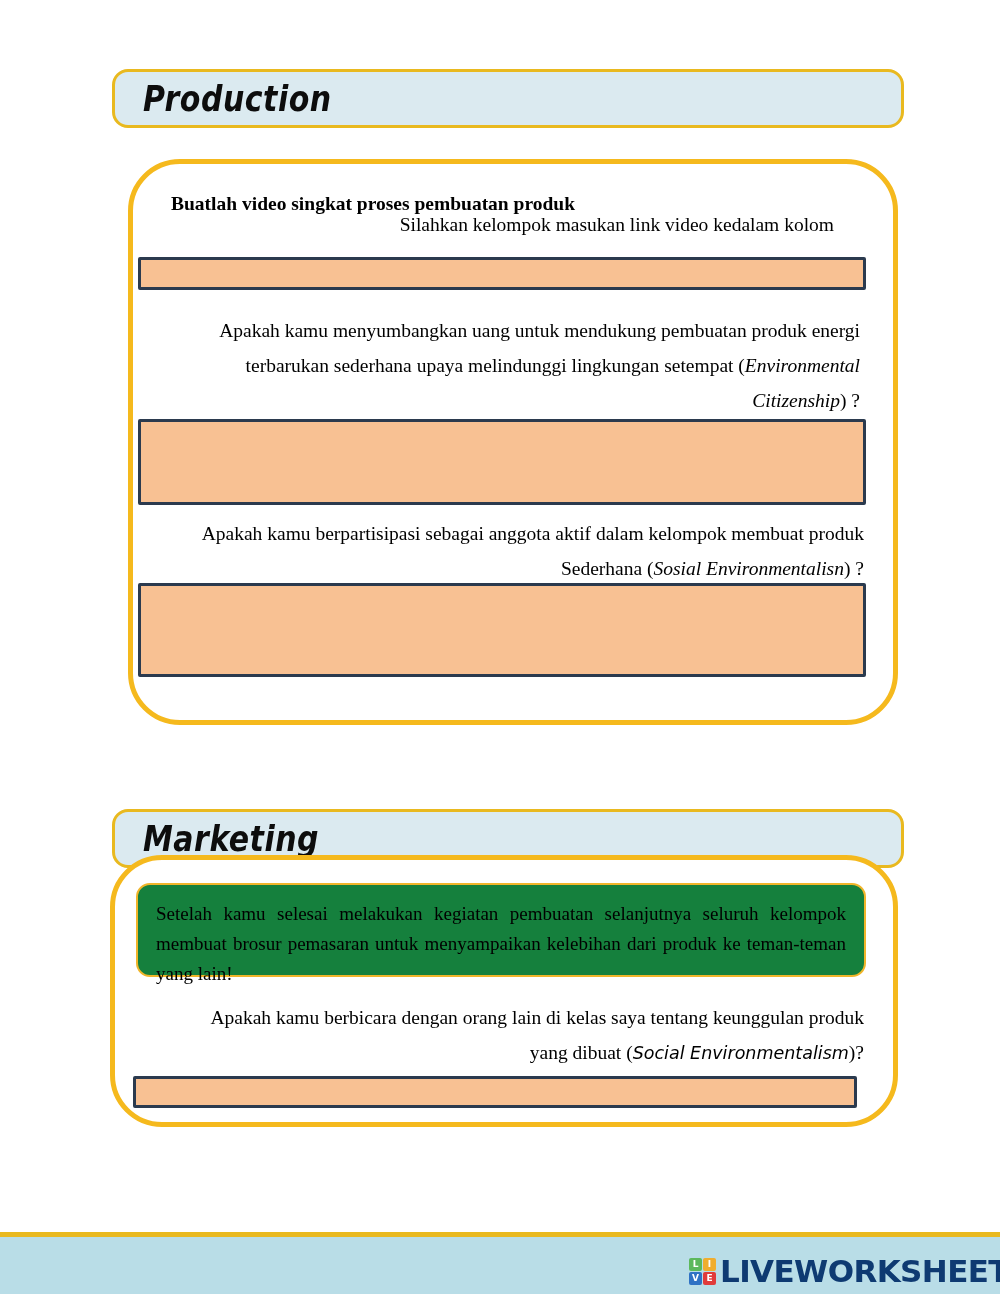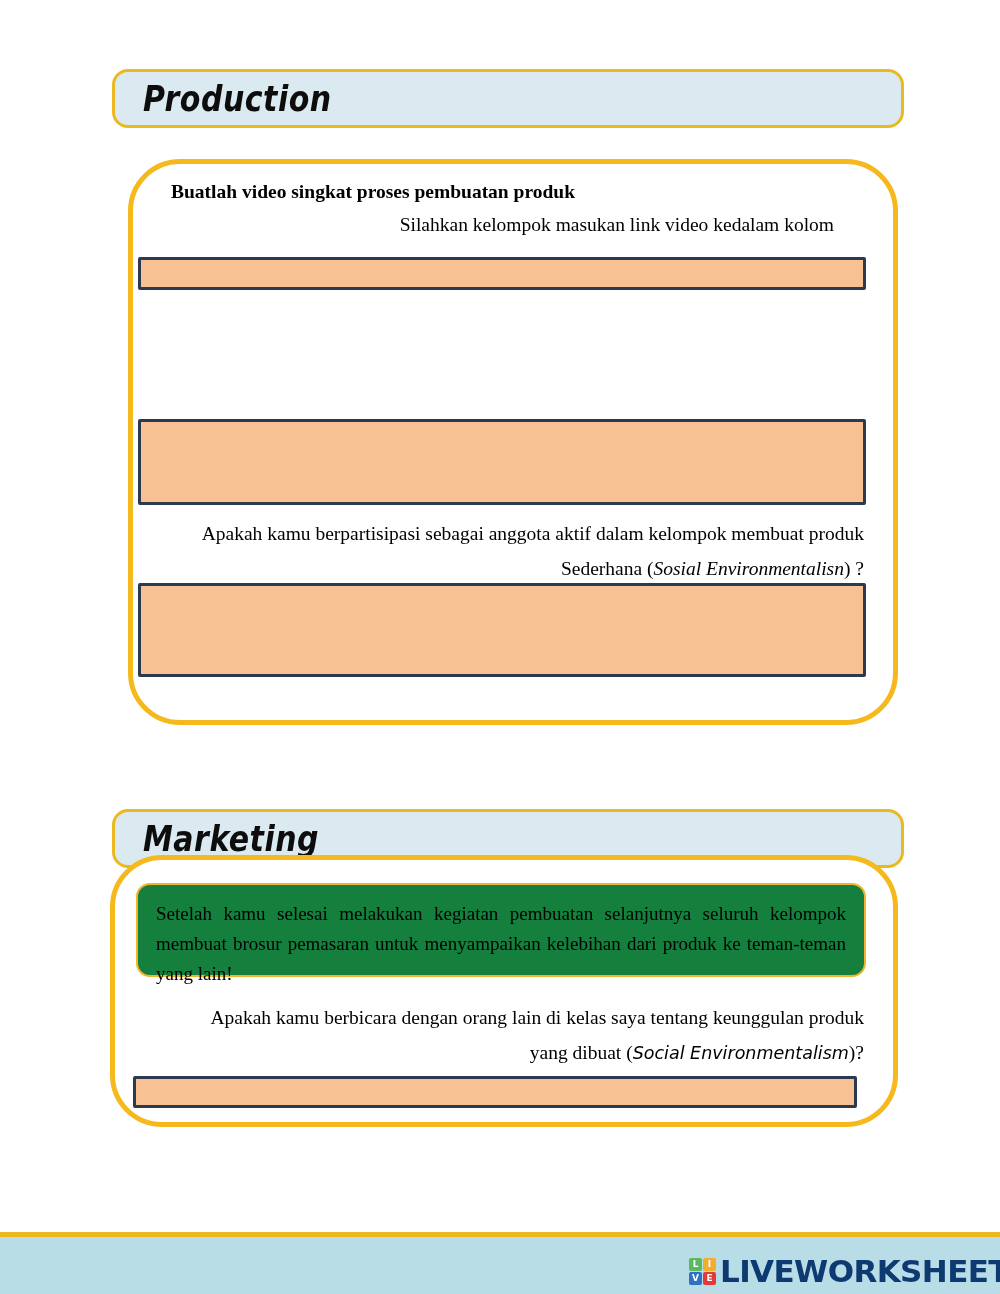--- a/index.html
+++ b/index.html
@@ -54,20 +54,21 @@
 
   
   .q-heading {
     position: absolute;
     font-family: "Liberation Serif", "DejaVu Serif", serif;
     font-weight: bold;
     font-size: 19.5px;
     color: #000000;
     line-height: 1.25;
     white-space: nowrap;
+    margin-top: 12px;
   }
   .q-text {
     position: absolute;
     font-family: "Liberation Serif", "DejaVu Serif", serif;
     font-size: 19.5px;
     color: #000000;
     line-height: 35px;
     text-align: right;
   }
   .q-text em { font-style: italic; }
@@ -155,20 +156,23 @@
   </div>
 
   <div class="card" style="left:128px; top:151px; width:770px; height:566px;"></div>
 
   <div class="q-heading" style="left:171px; top:172px; width:640px;">Buatlah video singkat proses pembuatan produk</div>
 
   <div class="q-text" style="left:174px; top:203px; width:660px; line-height:28px;">Silahkan kelompok masukan link video kedalam kolom</div>
 
   <div class="answer-box" style="left:138px; top:249px; width:728px; height:33px;"></div>
 
+  <div class="q-text" style="left:176px; top:305px; width:684px;">
+    <span>Apakah kamu menyumbangkan uang untuk mendukung pembuatan produk energi terbarukan sederhana upaya melindunggi lingkungan setempat (</span><em>Environmental Citizenship</em><span>) ?</span>
+  </div>
 
   <div class="answer-box" style="left:138px; top:411px; width:728px; height:86px;"></div>
 
   <div class="q-text" style="left:174px; top:508px; width:690px;">
     <span>Apakah kamu berpartisipasi sebagai anggota aktif dalam kelompok membuat produk Sederhana (</span><em>Sosial Environmentalisn</em><span>) ?</span>
   </div>
 
   <div class="answer-box" style="left:138px; top:575px; width:728px; height:94px;"></div>
 
   <div class="section-banner" style="left:112px; top:757px; width:792px; height:59px; display:flex; align-items:center; padding-left:28px;margin-top:44px;">

